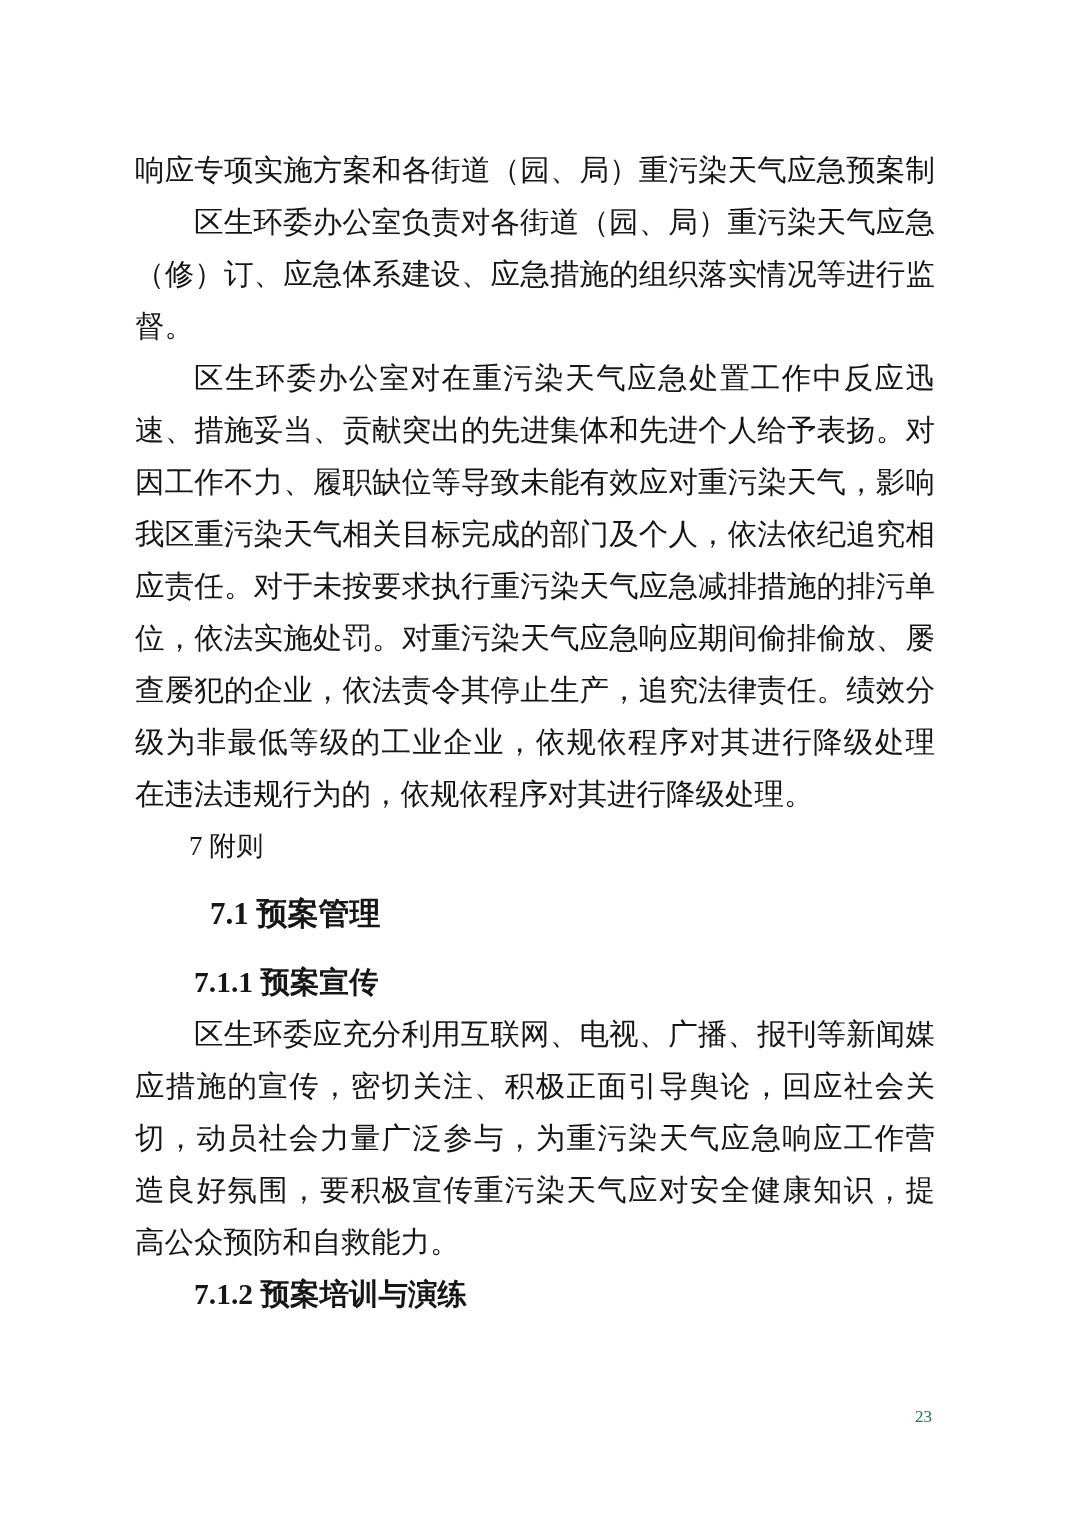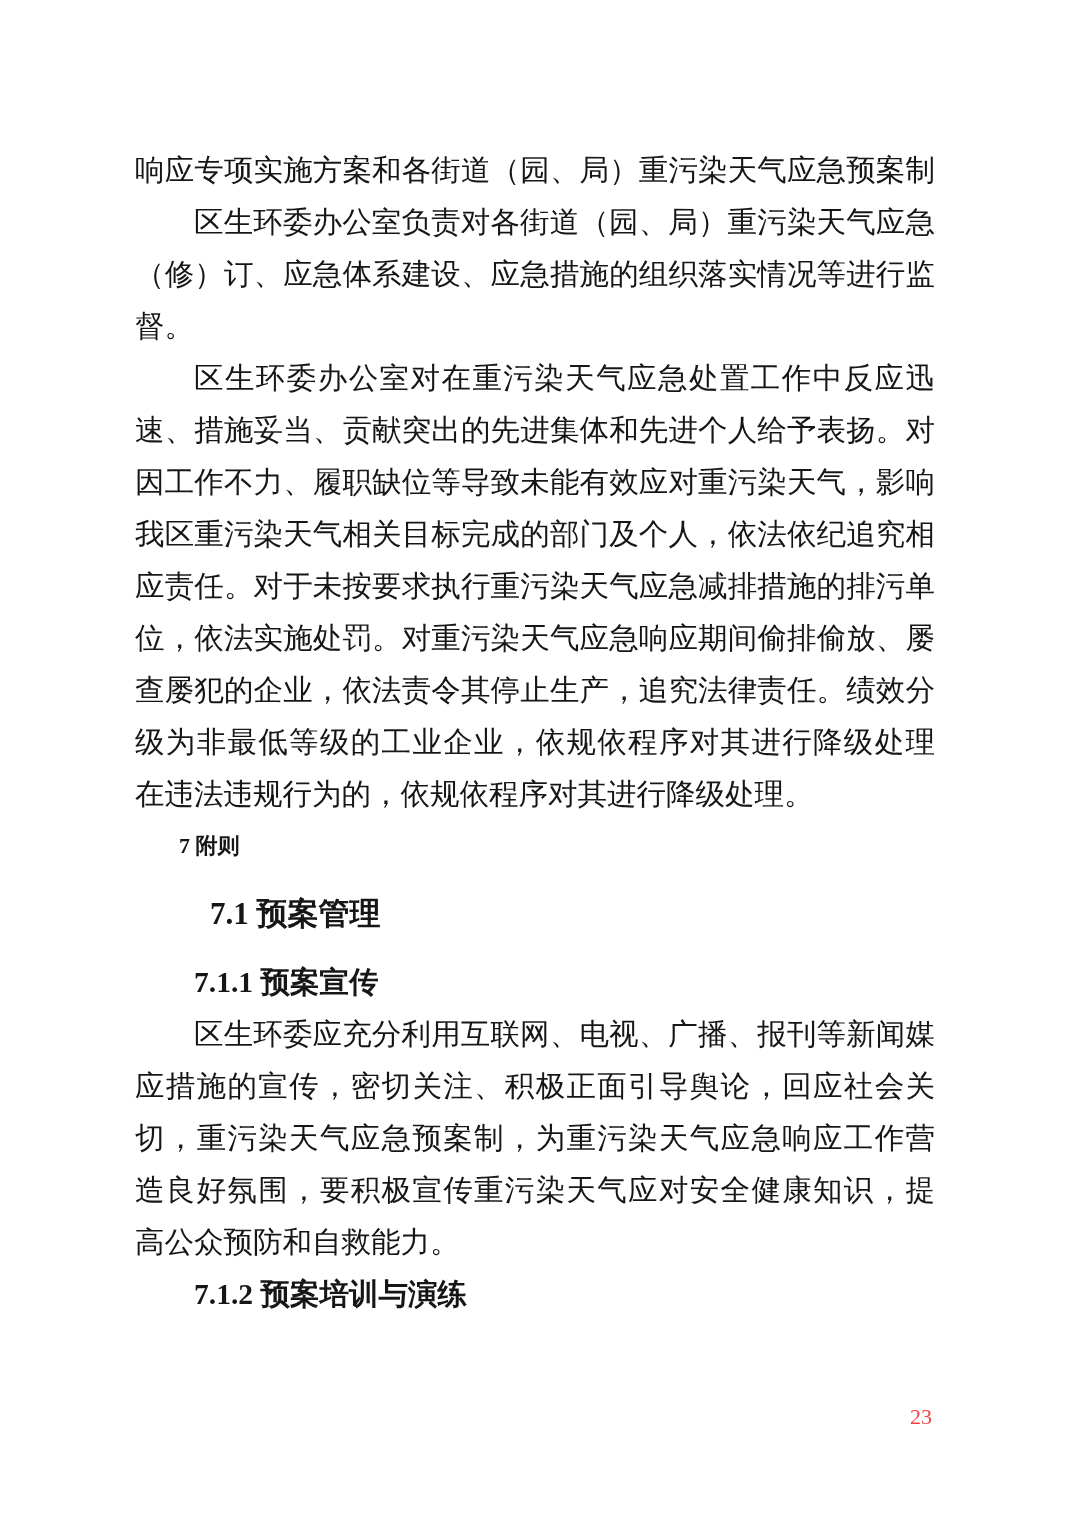--- a/index.html
+++ b/index.html
@@ -29,23 +29,23 @@
     text-align: left;
   }
   
   .jl {
     white-space: normal;
     text-align: justify;
     text-align-last: justify;
   }
   .indent { text-indent: 2em; }
   .h1 {
-    font-size: 22px;
+    font-size: 27px;
     line-height: 52px;
-    font-weight: 700;
+    font-weight: 400;
     text-indent: 2em;
     margin: 0;
   }
   .h2 {
     font-size: 31px;
     line-height: 52px;
     font-weight: 700;
     text-indent: 1.9em;
     margin: 16px;
   }
@@ -53,23 +53,23 @@
     font-size: 29.5px;
     line-height: 52px;
     font-weight: 700;
     text-indent: 2em;
     margin: 0;
   }
   .page-number {
     position: absolute;
     top: 1404px;
     right: 142px;
-    font-size: 22px;
+    font-size: 17px;
     line-height: 26px;
-    color: #ef4444;
+    color: #15803d;
     text-align: center;
   }
 </style>
 </head>
 <body>
 
 <div class="doc">
 
   <div class="para">
     <div class="line jl">响应专项实施方案和各街道（园、局）重污染天气应急预案制</div>
@@ -92,21 +92,21 @@
 
   <div class="h1">7 附则</div>
 
   <div class="h2">7.1 预案管理</div>
 
   <div class="h3">7.1.1 预案宣传</div>
 
   <div class="para">
     <div class="line jl indent">区生环委应充分利用互联网、电视、广播、报刊等新闻媒</div>
     <div class="line jl">应措施的宣传，密切关注、积极正面引导舆论，回应社会关</div>
-    <div class="line jl">切，重污染天气应急预案制，为重污染天气应急响应工作营</div>
+    <div class="line jl">切，动员社会力量广泛参与，为重污染天气应急响应工作营</div>
     <div class="line jl">造良好氛围，要积极宣传重污染天气应对安全健康知识，提</div>
     <div class="line">高公众预防和自救能力。</div>
   </div>
 
   <div class="h3">7.1.2 预案培训与演练</div>
 
 </div>
 
 <div class="page-number">23</div>
 

